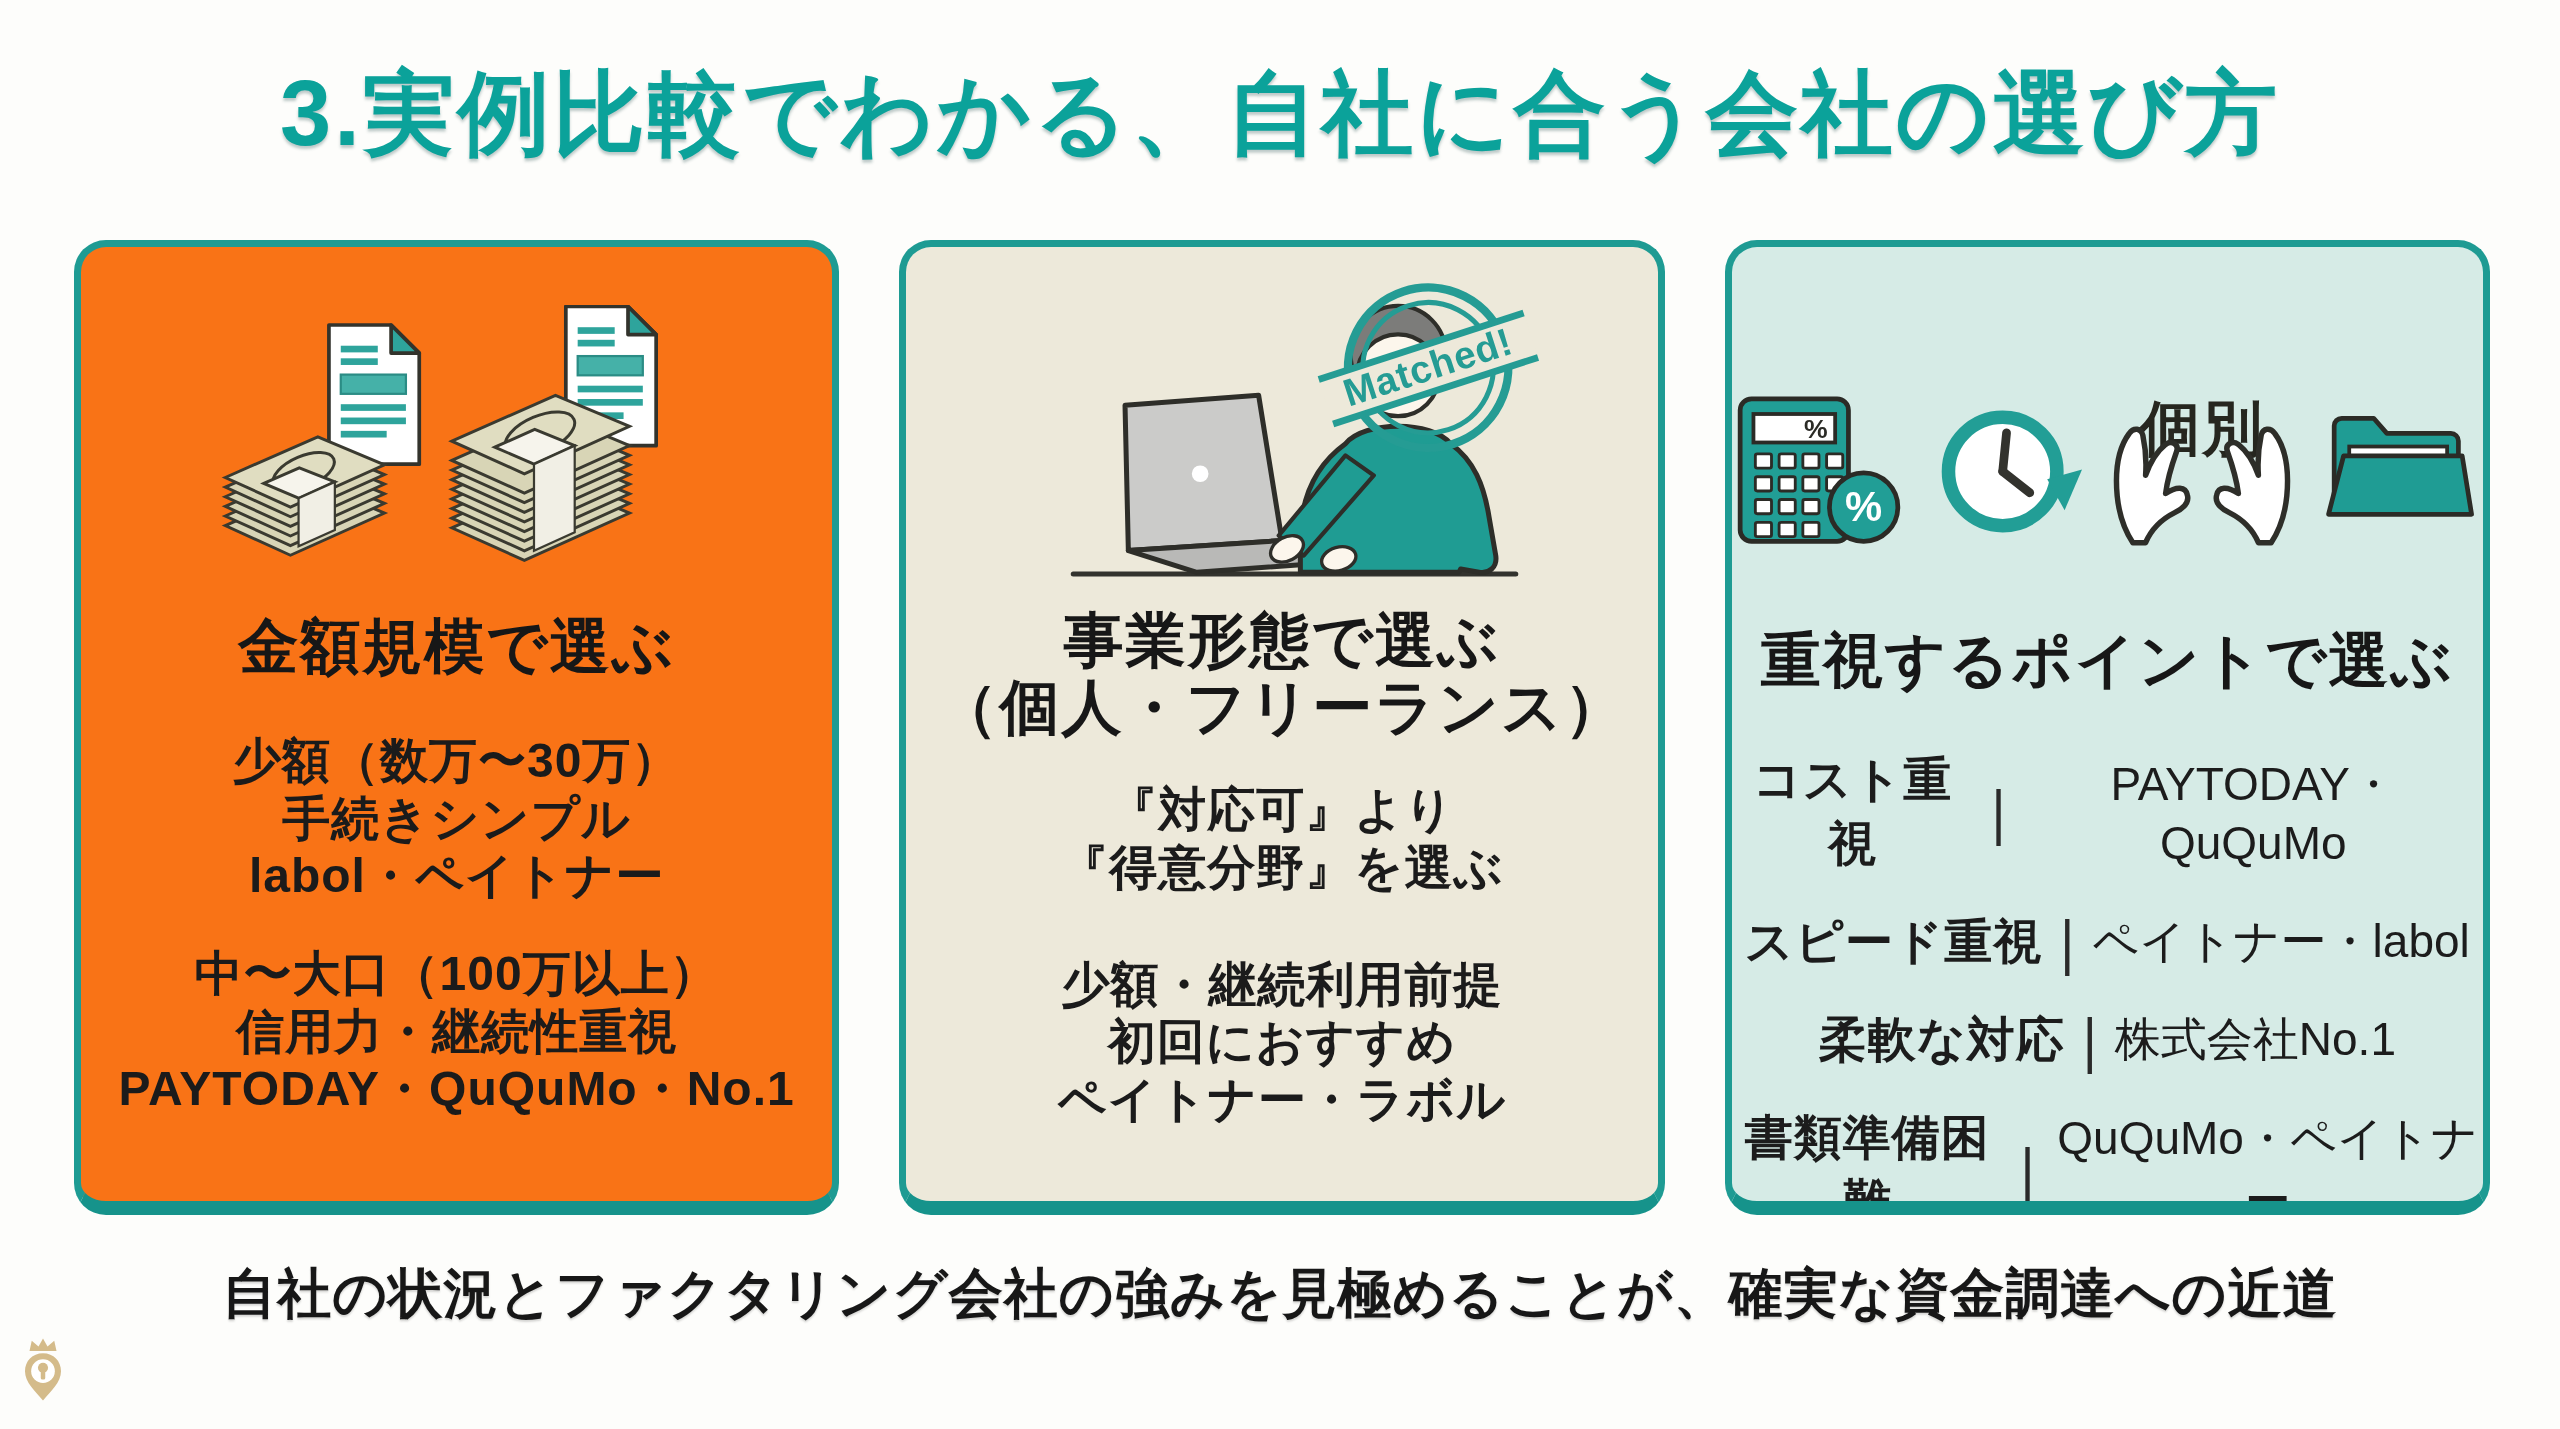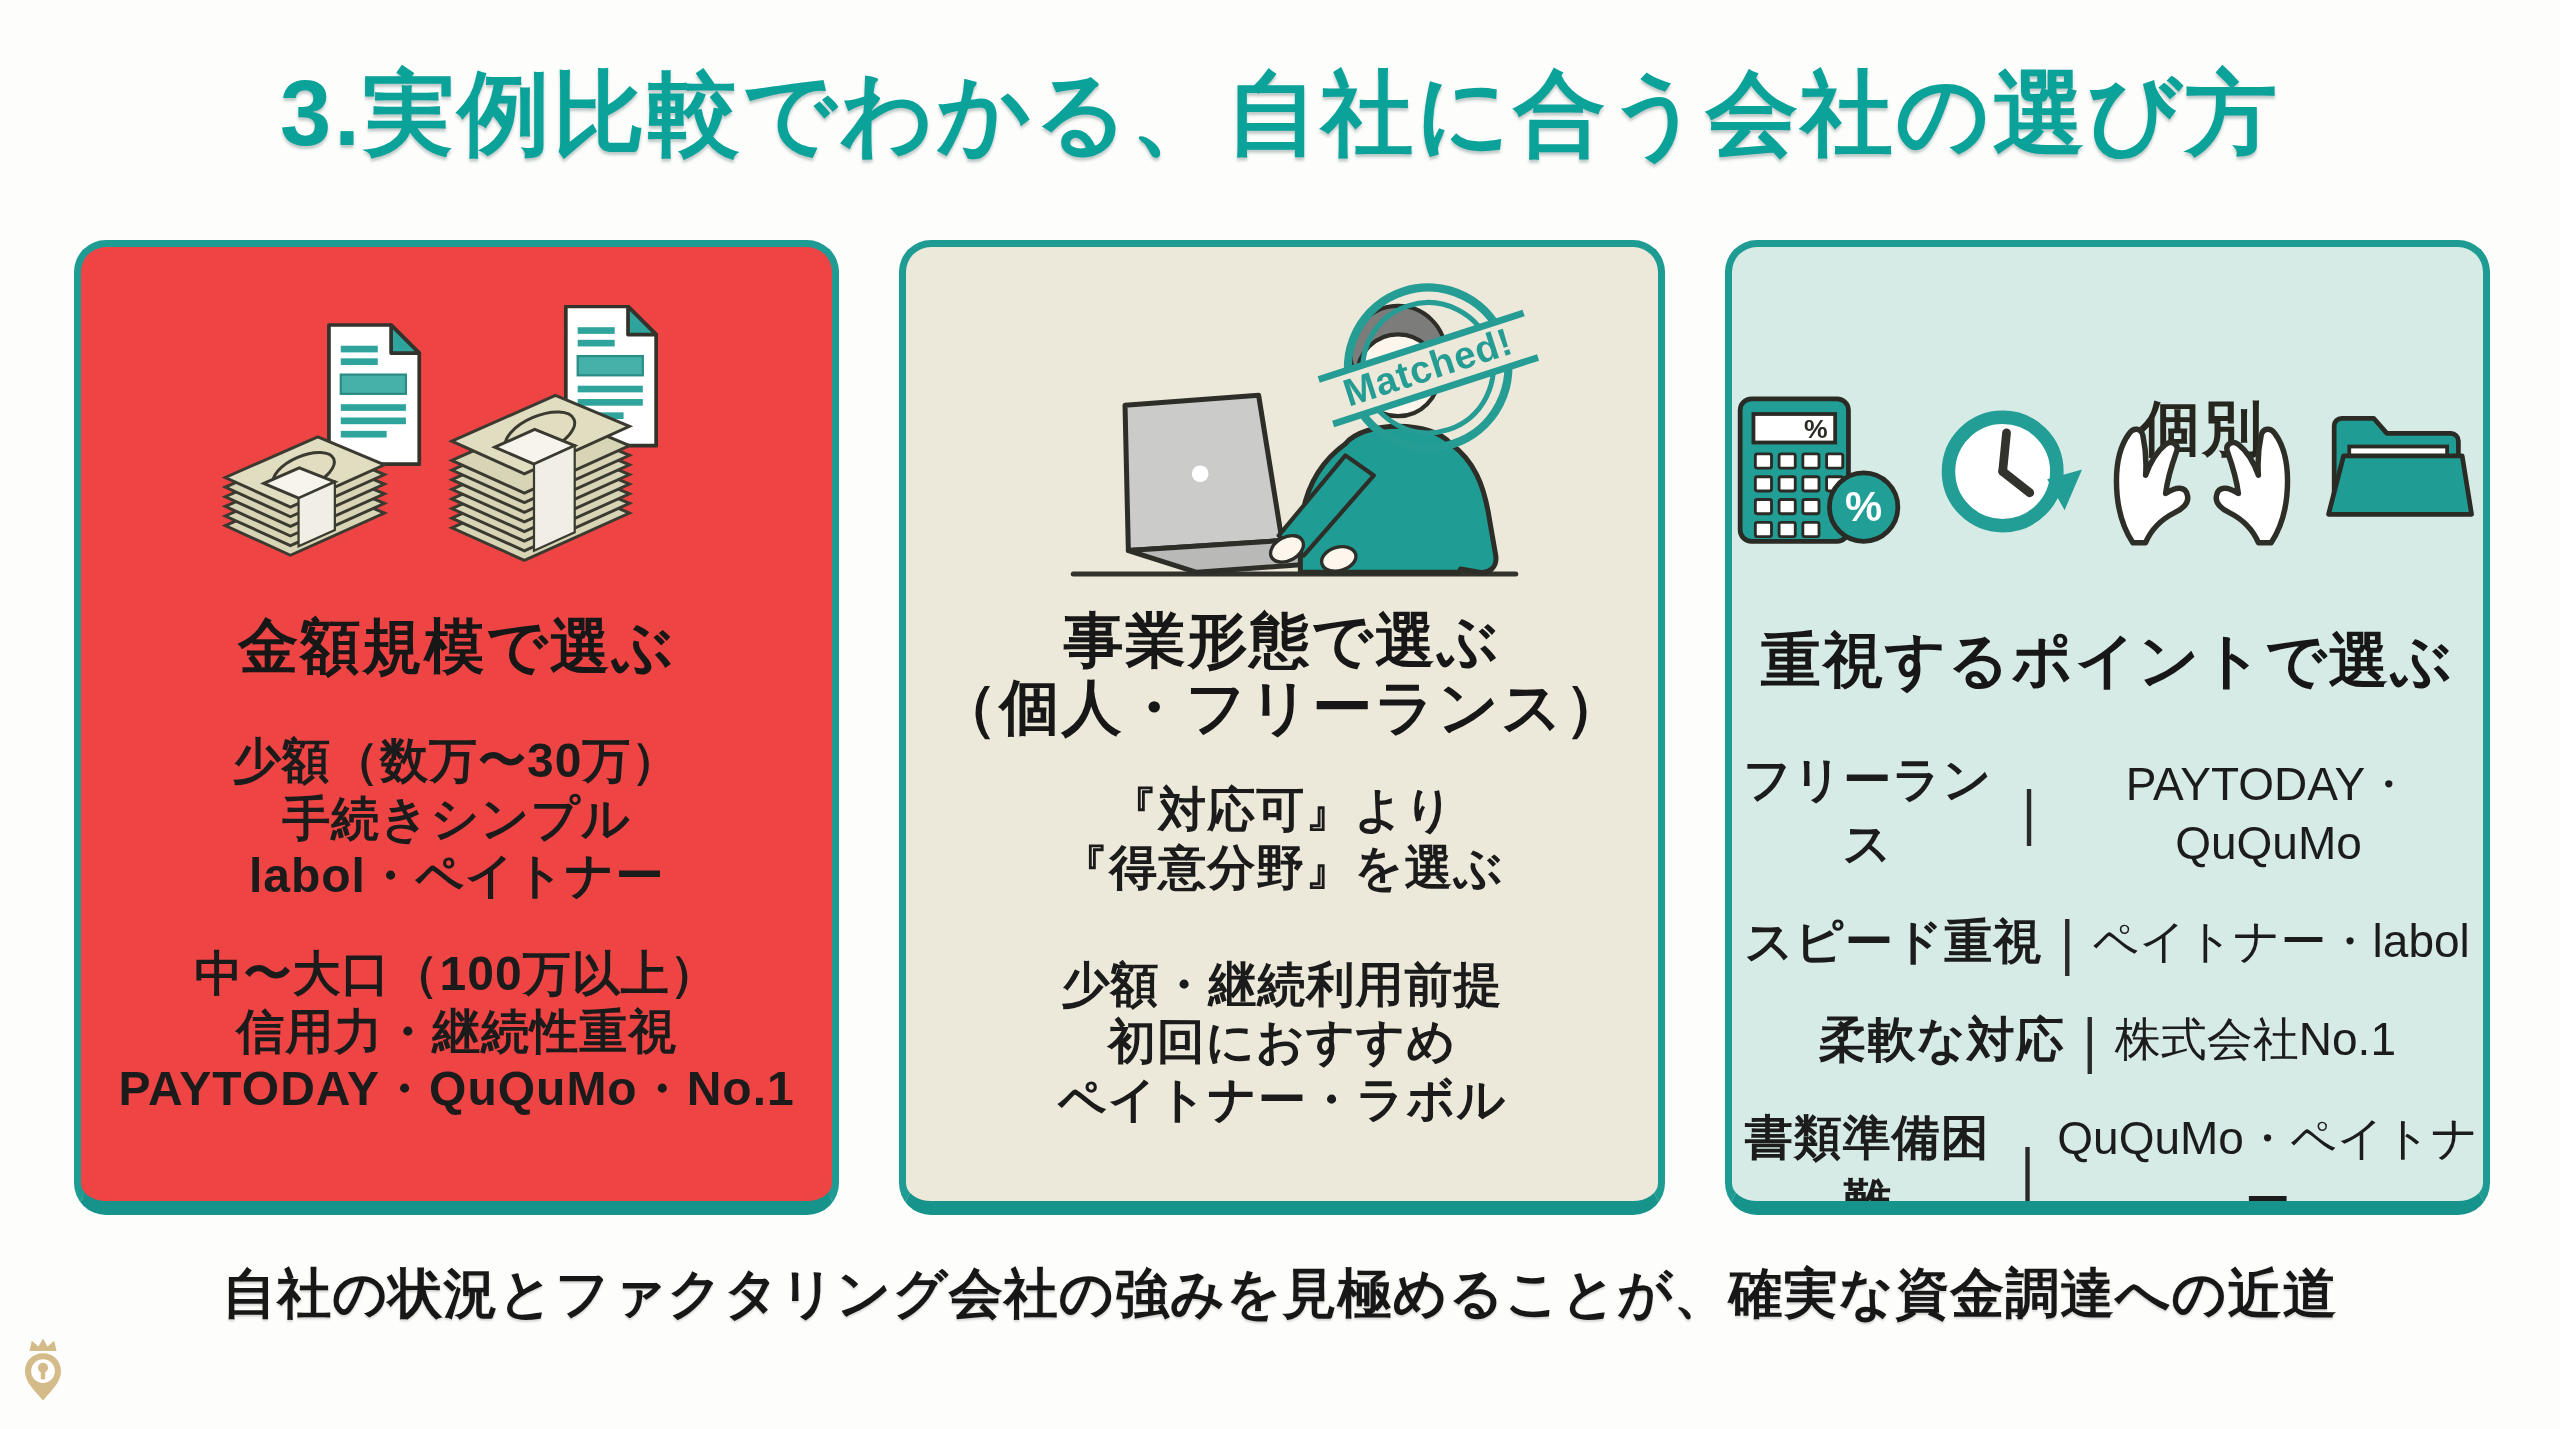--- a/index.html
+++ b/index.html
@@ -24,21 +24,21 @@
   }
   .card{
     flex:1 1 0;
     border:7px solid #1e9b93;
     border-bottom:14px solid #16938b;
     border-radius:32px;
     display:flex; flex-direction:column; align-items:center;
     text-align:center;
     overflow:hidden;
   }
-  .card.amount   { background:#ef4444; }
+  .card.amount   { background:#f97316; }
   .card.business { background:#ede9da; }
   .card.priority { background:#d6ebe6; }
 
   .card-heading{ font-size:60px; font-weight:800; letter-spacing:2px; line-height:1.12; color:#171717;}
   .card-line{ font-size:48px; font-weight:700; letter-spacing:1px; line-height:1.2; color:#1b1b1b;}
 
   
   .amount .illus{ margin-top:58px; height:268px; display:flex; justify-content:center; }
   .amount .card-heading{ margin-top:40px; }
   .amount .group1{ margin-top:52px; }
@@ -253,21 +253,21 @@
 
       <svg width="160" height="152" viewBox="0 0 170 140">
         <path d="M14,112 V22 a8,8 0 0 1 8,-8 h34 l14,16 h68 a8,8 0 0 1 8,8 V112 Z" fill="#1f9c94" stroke="#2b2b26" stroke-width="5" stroke-linejoin="round"></path>
         <rect x="30" y="44" width="104" height="62" fill="#ffffff" stroke="#2b2b26" stroke-width="4"></rect>
         <polygon points="24,54 150,54 160,116 8,116" fill="#1f9c94" stroke="#2b2b26" stroke-width="5" stroke-linejoin="round"></polygon>
       </svg>
     </div>
     <div class="card-heading">重視するポイントで選ぶ</div>
     <div class="rows">
       <div class="p-row">
-        <span class="p-label">フリーランス</span>
+        <span class="p-label">コスト重視</span>
         <span class="p-sep">|</span>
         <span class="p-value">PAYTODAY・QuQuMo</span>
       </div>
       <div class="p-row">
         <span class="p-label">スピード重視</span>
         <span class="p-sep">|</span>
         <span class="p-value">ペイトナー・labol</span>
       </div>
       <div class="p-row">
         <span class="p-label">柔軟な対応</span>

